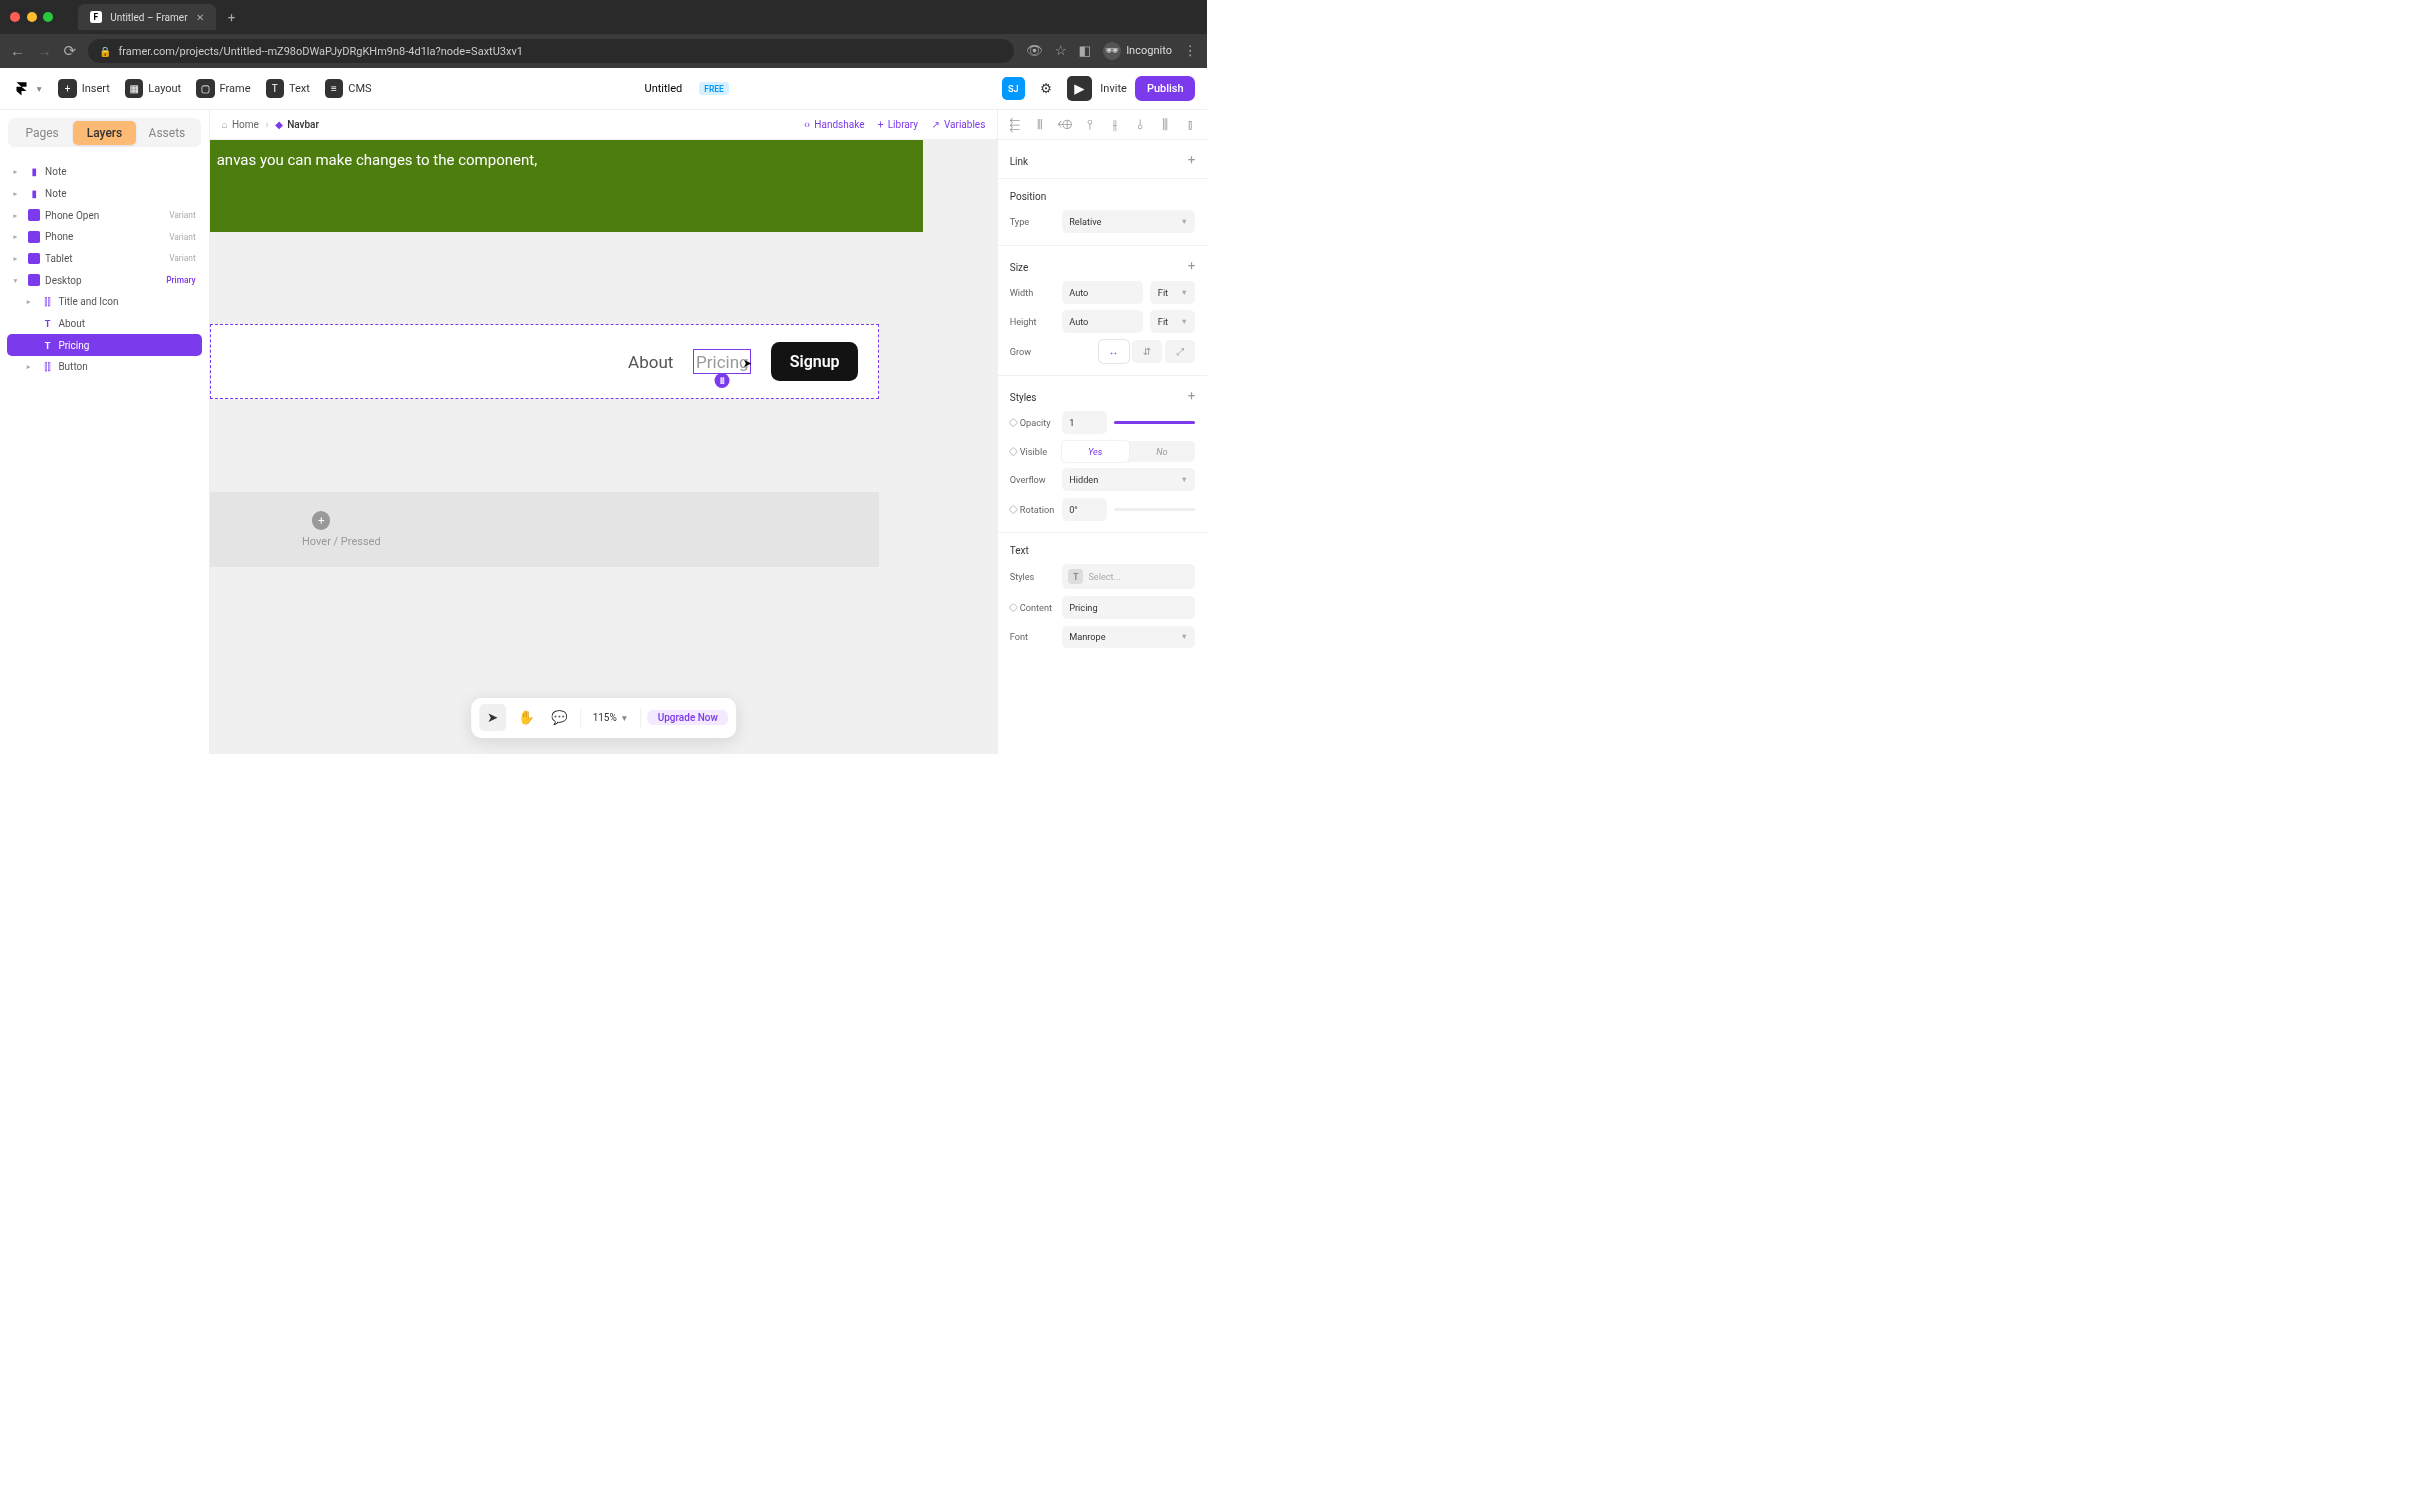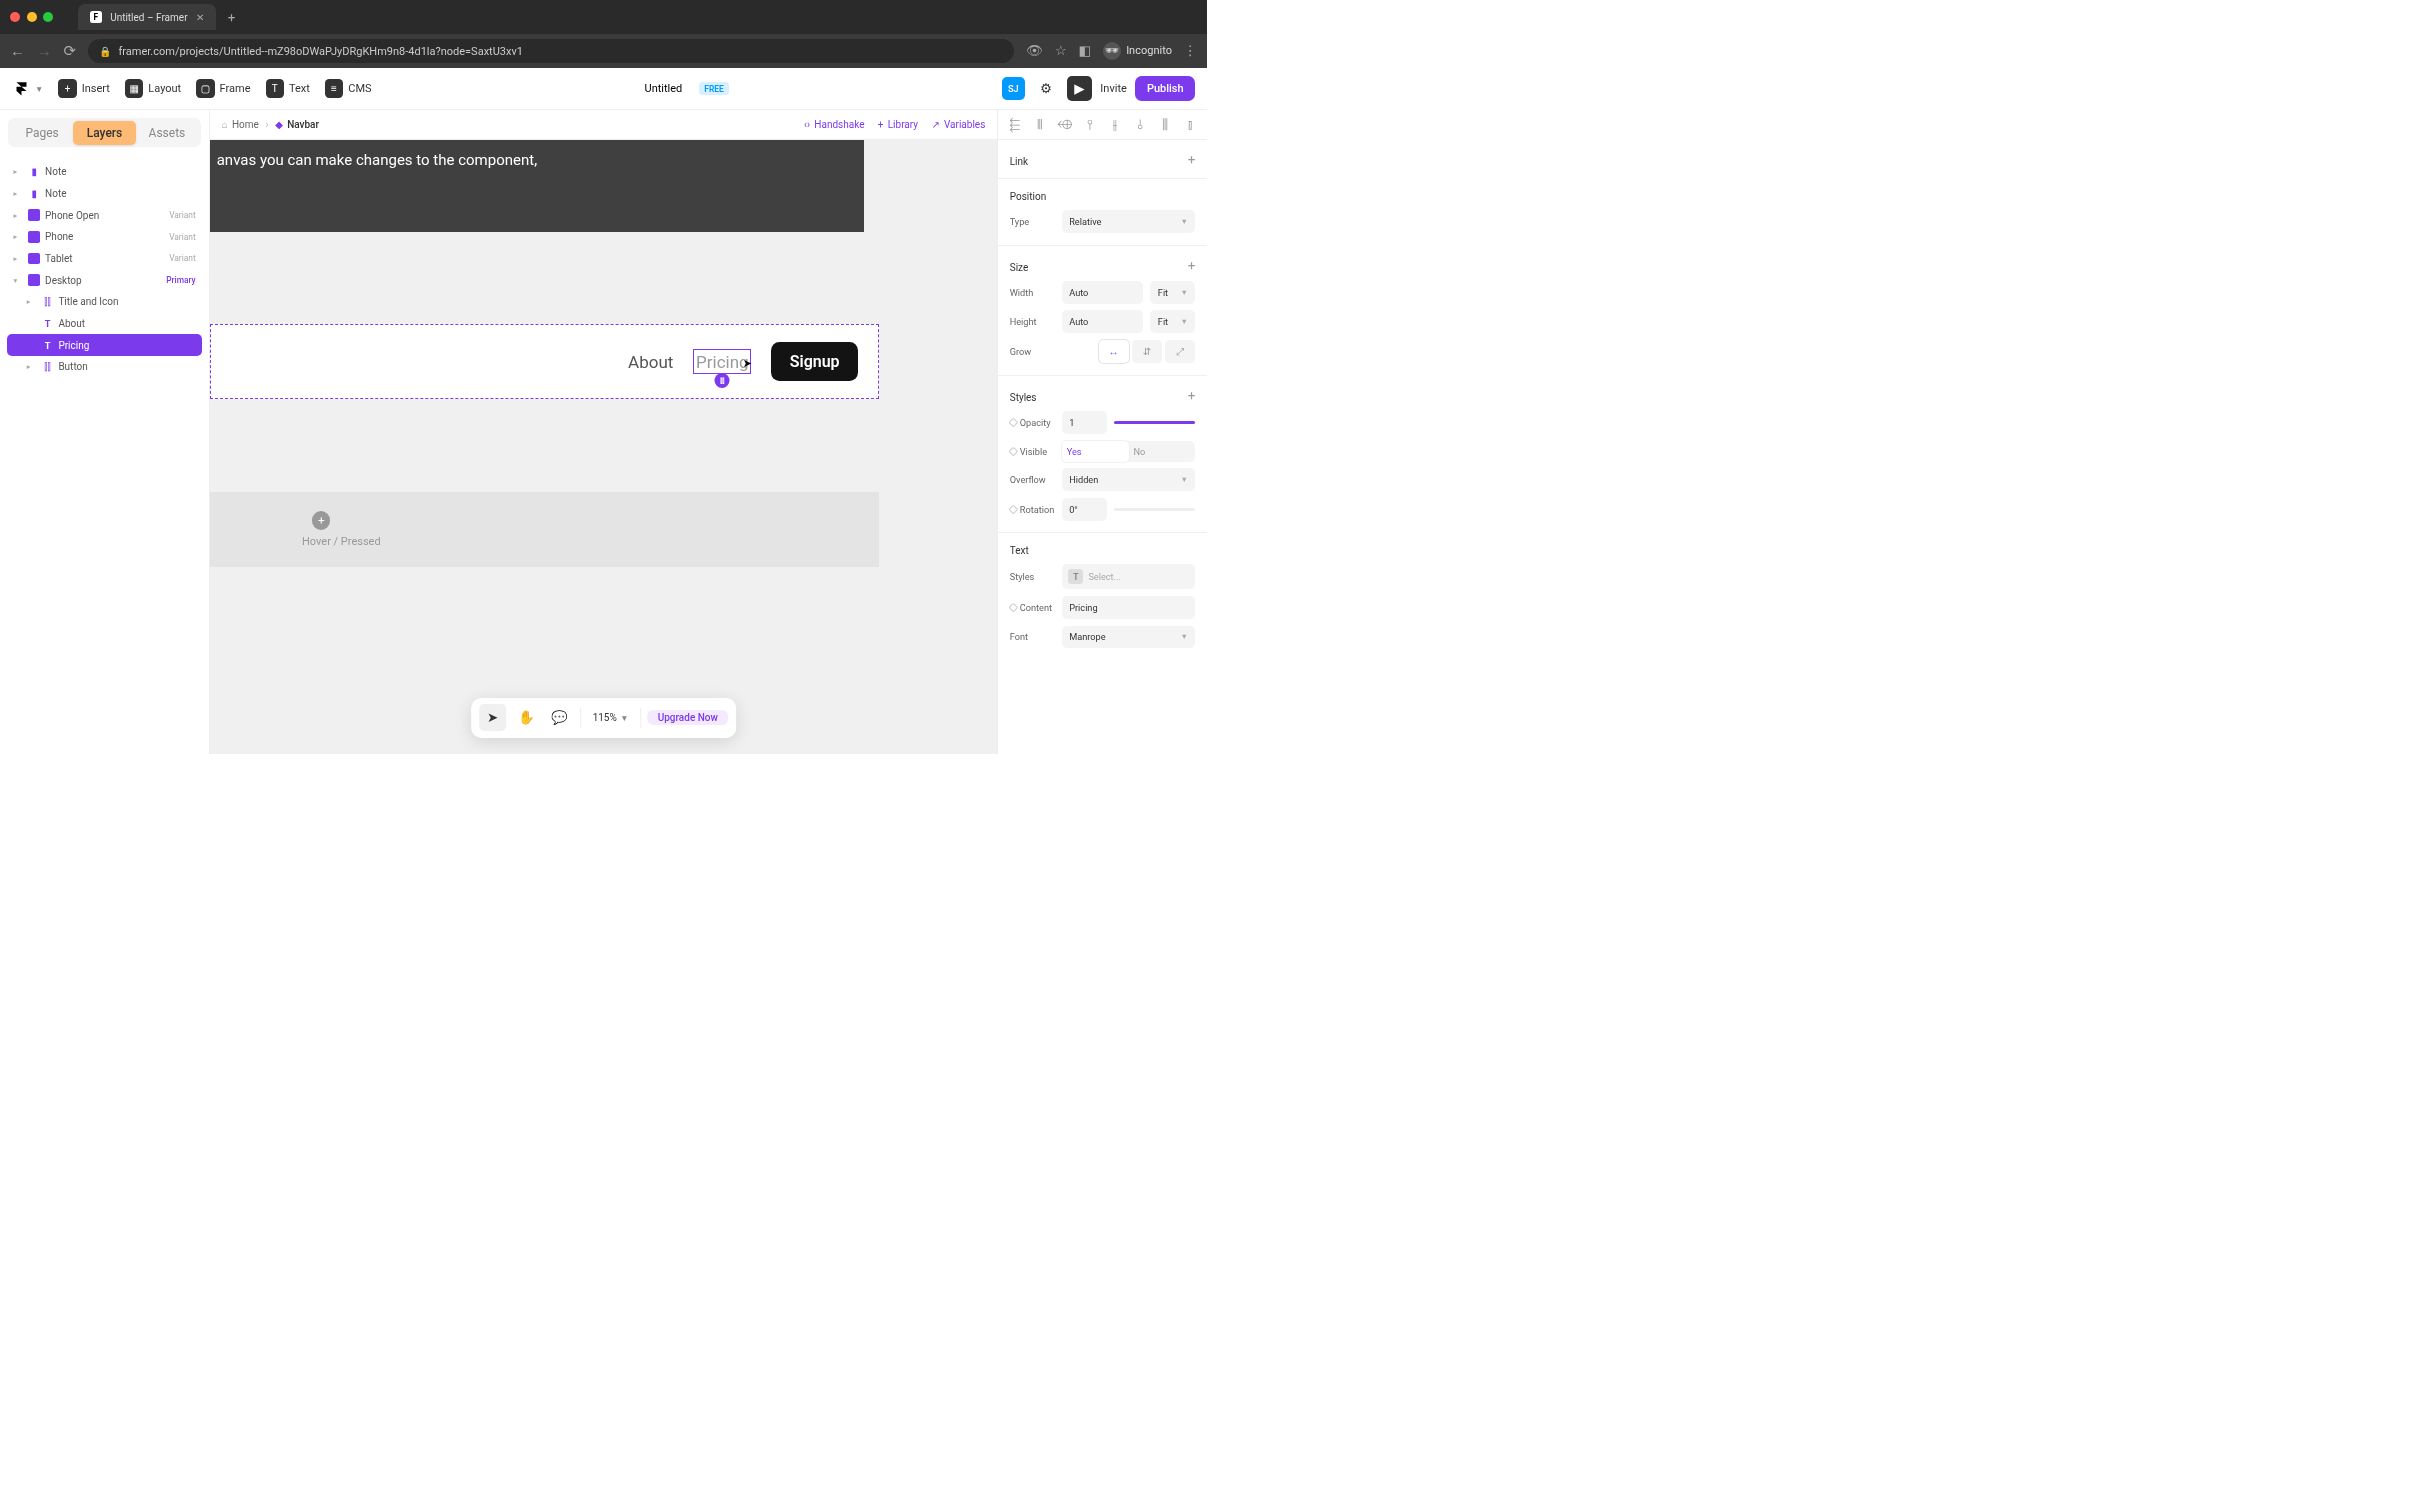--- a/index.html
+++ b/index.html
@@ -73,21 +73,21 @@
 .canvas-area { flex: 1; position: relative; background: #f0f0f0; overflow: hidden; }
 .canvas-header { height: 30px; background: #fff; border-bottom: 0.8px solid #eee; display: flex; align-items: center; justify-content: space-between; padding: 0 11.7px; }
 .breadcrumb { display: flex; align-items: center; gap: 6.7px; font-size: 10px; color: #666; }
 .bc-sep { color: #bbb; }
 .bc-item { display: flex; align-items: center; gap: 4.2px; }
 .bc-icon { color: #999; }
 .canvas-actions { display: flex; align-items: center; gap: 13.4px; font-size: 10px; }
 .ca-item { display: flex; align-items: center; gap: 4.2px; color: #7c3aed; cursor: pointer; }
 
 .canvas-body { position: relative; height: calc(100% - 30px); }
-.purple-box-top { position: absolute; top: 0; left: 0; width: 654px; height: 92px; background: #404040; color: #fff; padding: 8.4px 6.7px; font-size: 15px; line-height: 1.6; }
+.purple-box-top { position: absolute; top: 0; left: 0; width: 713px; height: 92px; background: #4d7c0f; color: #fff; padding: 8.4px 6.7px; font-size: 15px; line-height: 1.6; }
 .navbar-frame { position: absolute; top: 184px; left: 0; width: 669px; height: 75px; border: 1.3px dashed #7c3aed; background: #fff; display: flex; align-items: center; justify-content: flex-end; padding: 0 20px; gap: 20px; }
 .nav-link { font-size: 17px; color: #555; }
 .nav-link.selected-el { border: 1.3px solid #7c3aed; padding: 1.7px 1.7px; color: #999; position: relative; }
 .signup-btn { background: #131313; color: #fff; padding: 10px 18.4px; border-radius: 8.4px; font-size: 16px; font-weight: 600; }
 .selection-badge { position: absolute; bottom: -15px; left: 50%; transform: translateX(-50%); width: 15px; height: 15px; background: #7c3aed; border-radius: 50%; display: flex; align-items: center; justify-content: center; color: #fff; font-size: 6.7px; font-weight: bold; }
 .cursor-img { position: absolute; font-size: 11px; right: -1.7px; bottom: 3.4px; color: #000; }
 .hover-box { position: absolute; top: 352px; left: 0; width: 669px; height: 75px; background: #e4e4e4; display: flex; flex-direction: column; align-items: flex-start; justify-content: center; gap: 5px; padding-left: 92px; }
 .hover-plus { width: 18.4px; height: 18.4px; background: #999; border-radius: 50%; color: #fff; display: flex; align-items: center; justify-content: center; font-size: 11.7px; margin-left: 10px; }
 .hover-txt { color: #999; font-size: 11px; }
 
@@ -104,21 +104,21 @@
 .insp-row { display: flex; align-items: center; justify-content: space-between; margin-top: 6.7px; font-size: 9.2px; color: #666; gap: 7px; }
 .insp-label { flex-shrink: 0; width: 45px; display: flex; align-items: center; gap: 3.4px; }
 .insp-dot { width: 6.7px; height: 6.7px; border: 1.3px solid #ccc; border-radius: 1.7px; transform: rotate(45deg); }
 .insp-input { background: #f4f4f4; border-radius: 5px; padding: 5.9px 7.5px; font-size: 9.2px; color: #333; flex: 1; display: flex; align-items: center; justify-content: space-between; }
 .insp-input.sm { flex: none; width: 45px; }
 .insp-chev { color: #aaa; font-size: 7.5px; }
 .grow-icons { display: flex; gap: 3.4px; }
 .grow-btn { width: 30px; height: 23.5px; background: #f4f4f4; border-radius: 4.2px; display: flex; align-items: center; justify-content: center; color: #999; font-size: 10px; }
 .grow-btn.active { background: #fff; box-shadow: 0 0 0 0.8px #ddd; color: #7c3aed; }
 .visible-toggle { display: flex; background: #f4f4f4; border-radius: 5px; flex: 1; }
-.vis-opt { flex: 1; padding: 5px; font-size: 9.2px; color: #999; cursor: pointer; }
+.vis-opt { flex: 1; text-align: center; padding: 5px; font-size: 9.2px; color: #999; cursor: pointer; font-style: italic; }
 .vis-opt.active { background: #fff; color: #7c3aed; border-radius: 4.2px; box-shadow: 0 0 0 0.8px #eee; }
 .slider-track { flex: 1; height: 3.4px; background: #eee; border-radius: 1.7px; position: relative; }
 .slider-fill { position: absolute; left: 0; top: 0; height: 100%; background: #7c3aed; border-radius: 1.7px; }
 .text-styles-btn { background: #f4f4f4; border-radius: 5px; padding: 5px 6.7px; display: flex; align-items: center; gap: 5px; flex: 1; }
 .ts-icon { width: 15px; height: 15px; background: #ddd; border-radius: 3.4px; display: flex; align-items: center; justify-content: center; font-size: 8.4px; font-weight: bold; color: #888; }
 .ts-placeholder { color: #aaa; font-size: 9.2px; }
 
 
 .float-toolbar { position: absolute; bottom: 17px; left: 50%; transform: translateX(-50%); background: #fff; border-radius: 10px; box-shadow: 0 3.4px 17px rgba(0,0,0,0.12); display: flex; align-items: center; padding: 6.7px 8.4px; gap: 6.7px; }
 .ft-btn { width: 27px; height: 27px; display: flex; align-items: center; justify-content: center; border-radius: 5px; cursor: pointer; color: #333; font-size: 13.4px; }

